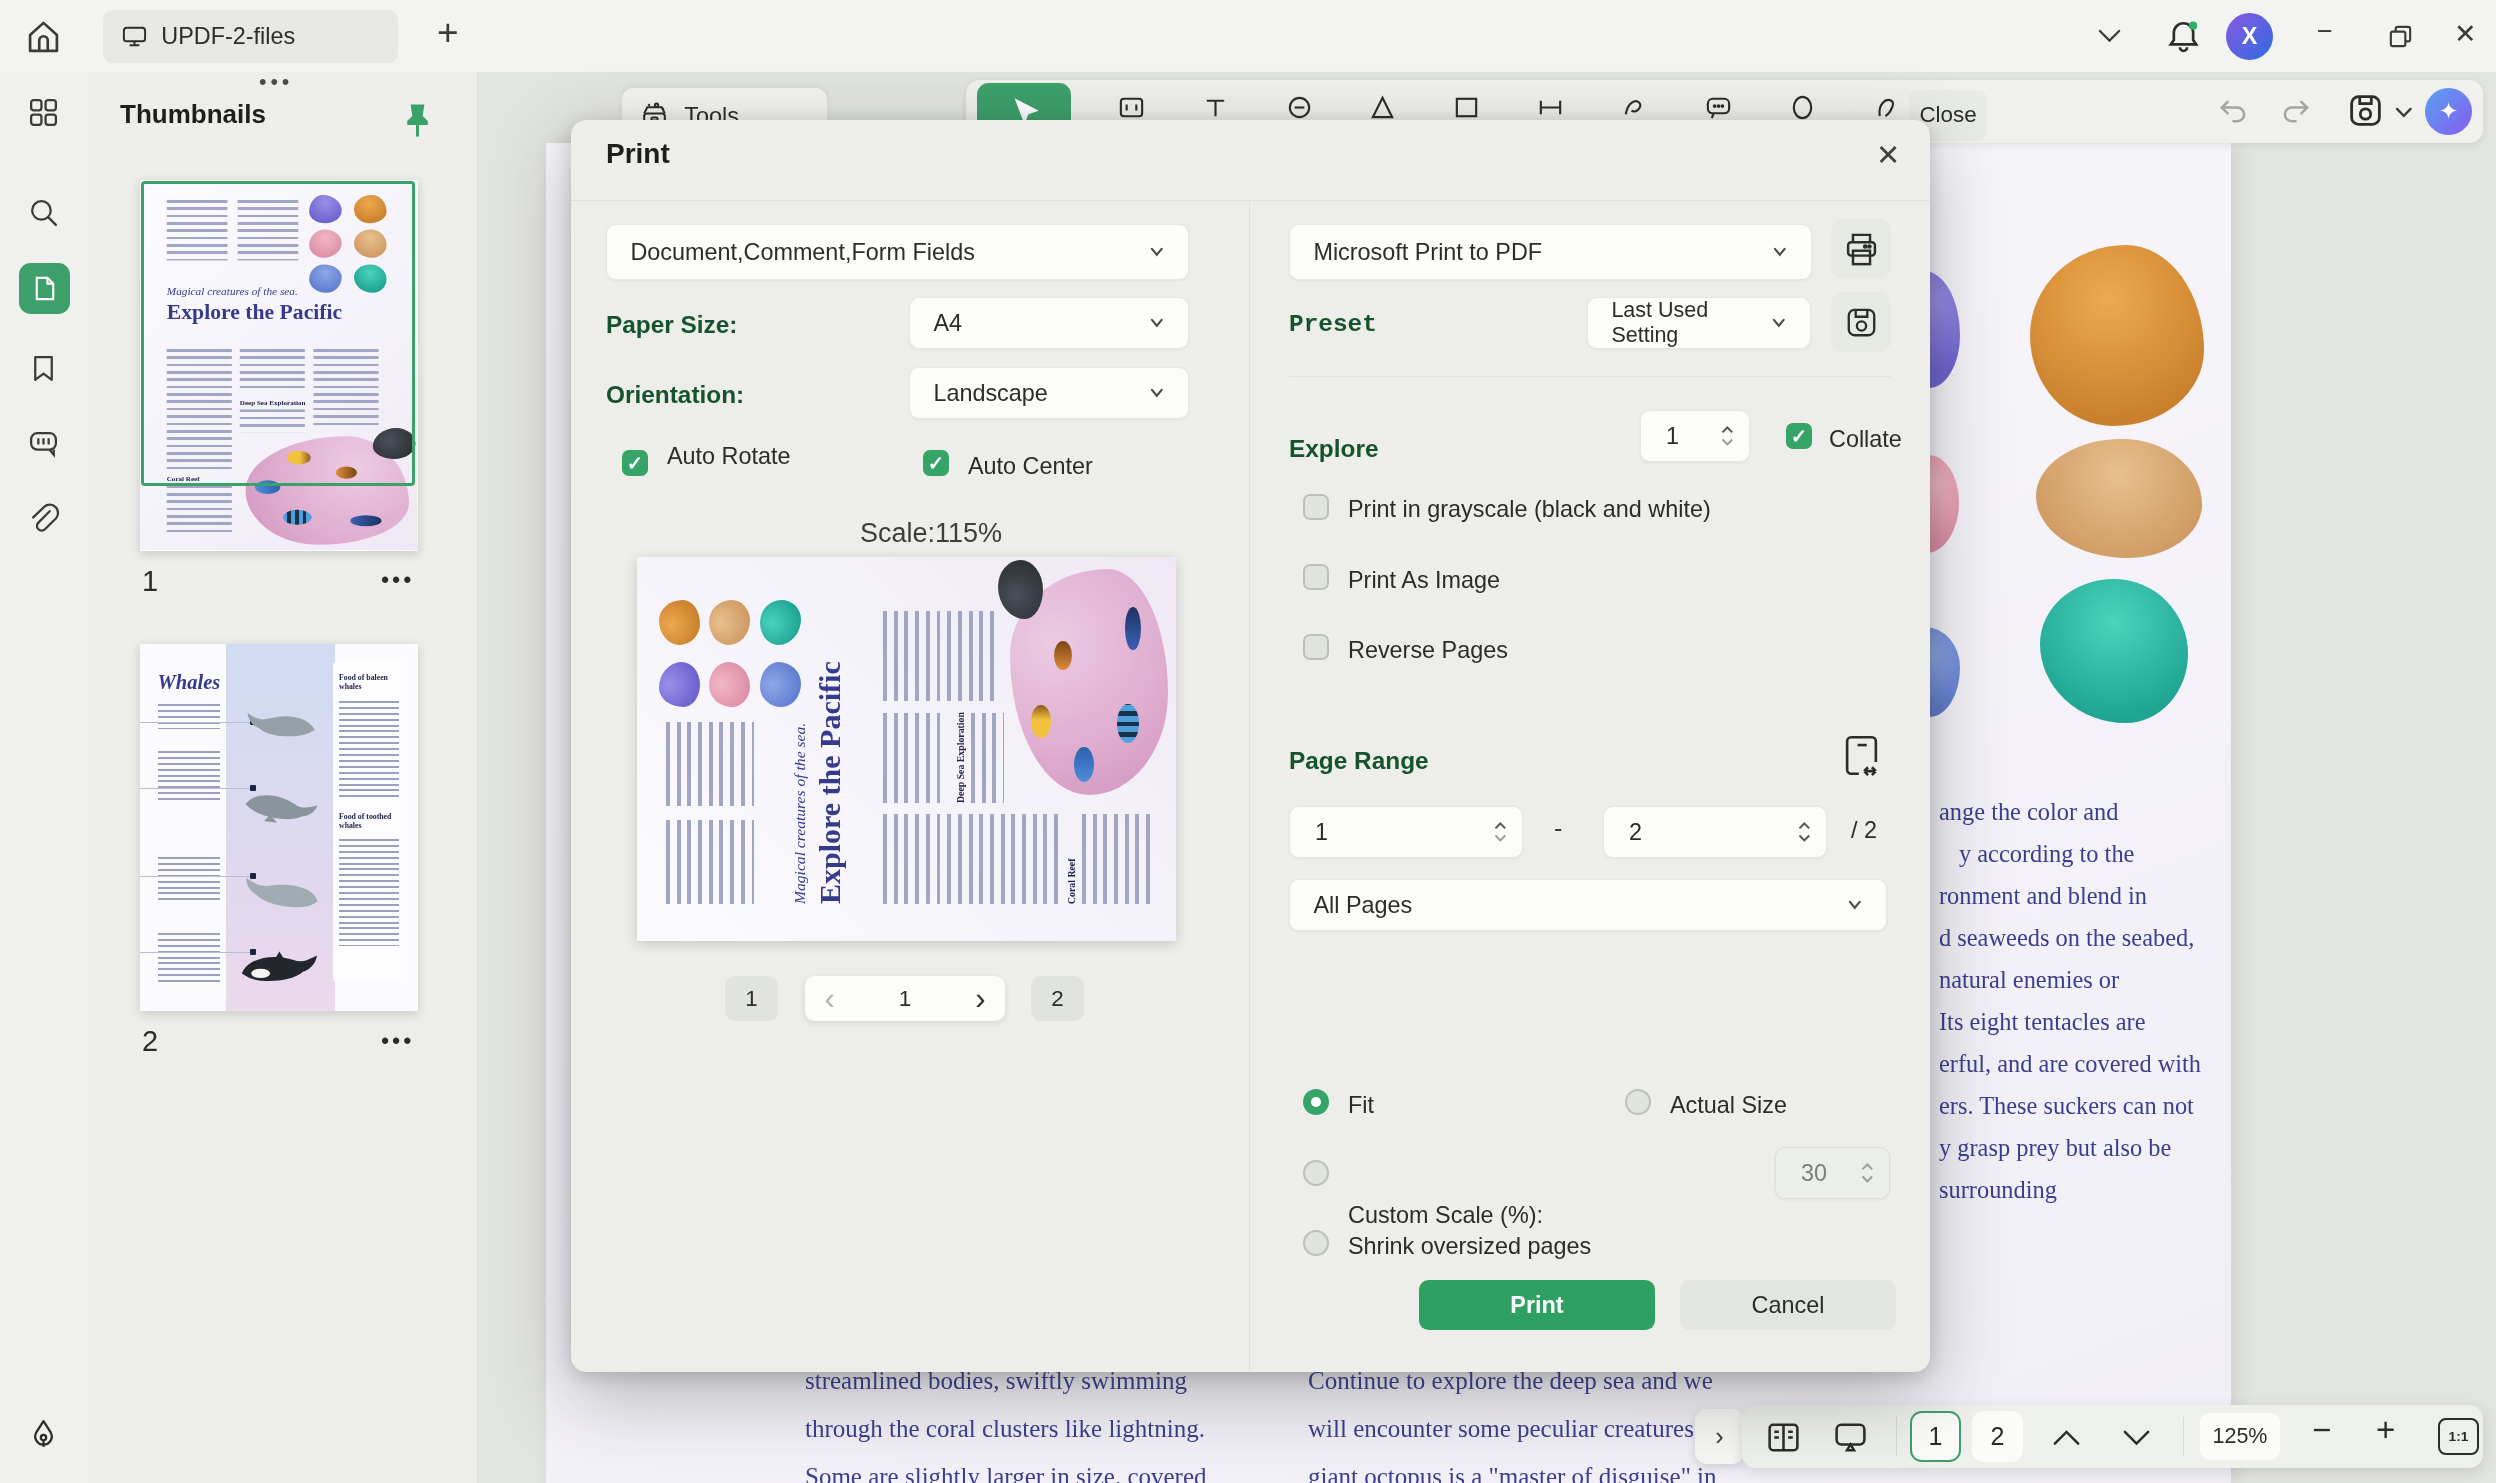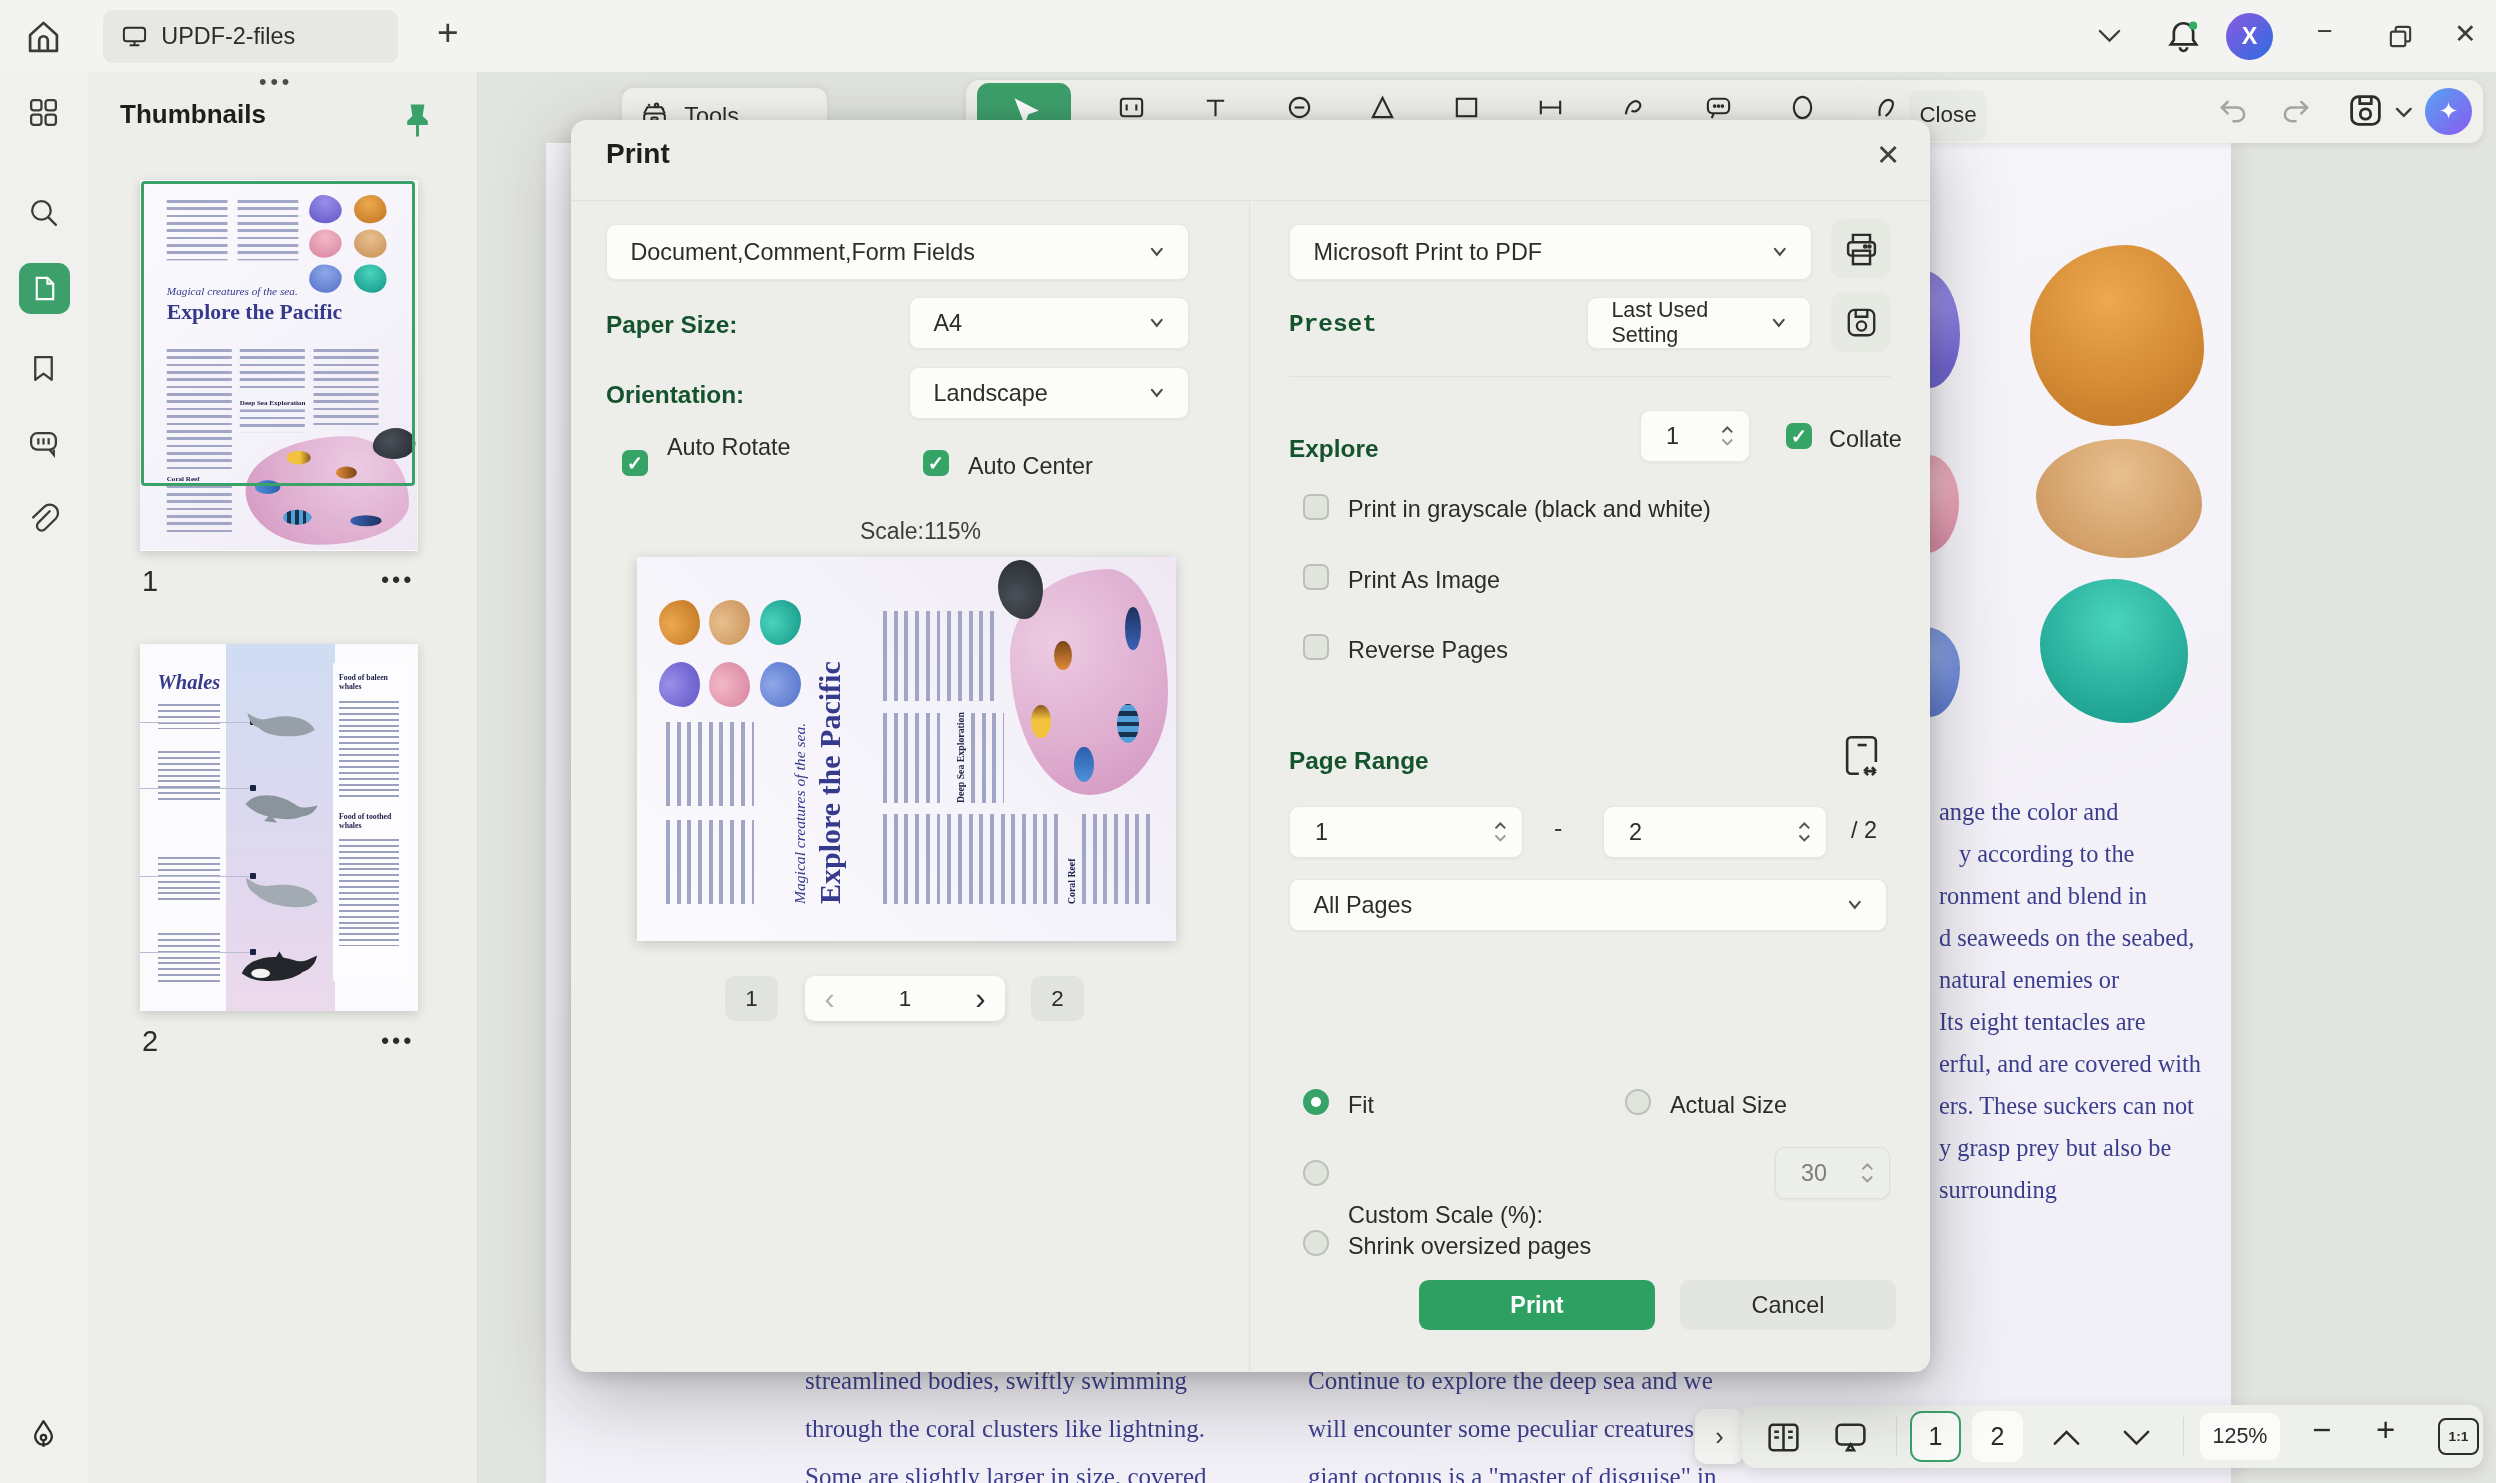--- a/index.html
+++ b/index.html
@@ -471,24 +471,24 @@
       </svg>
   </div>
   <div class="abs lab" style="left:35px; top:261px;">Orientation:</div>
   <div class="abs dd" style="left:338px; top:247px; width:280px; height:52px;">
     <span>Landscape</span>
     <svg class="chev-dn" viewBox="0 0 16 16" fill="none" stroke="#4a4c47" stroke-width="2.2" stroke-linecap="round">
         <path d="M3 5 L8 11 L13 5"></path>
       </svg>
   </div>
   <div class="abs cb on" style="left:51px; top:330px;"></div>
-  <div class="abs cblab" style="left:96px; top:314px;text-align:right;">Auto Rotate</div>
+  <div class="abs cblab" style="left:96px; top:323px;text-align:right;">Auto Rotate</div>
   <div class="abs cb on" style="left:352px; top:330px;"></div>
   <div class="abs cblab" style="left:397px; top:333px;">Auto Center</div>
-  <div class="abs" style="left:289px; top:398px; font-size:23px; color:#3c3e3a;">Scale:115%</div>
+  <div class="abs" style="left:289px; top:398px; font-size:27px; color:#3c3e3a;">Scale:115%</div>
 
   <div class="abs preview">
     <div class="pv-rot">
       <div class="page1">
         <div class="abs fkp" style="left:37px; top:29px; width:84px; height:88px;"></div>
         <div class="abs fkp" style="left:135px; top:29px; width:84px; height:88px;"></div>
         <div class="coral c-purple" style="left:234px; top:21.5px; width:45px; height:41px;"></div>
         <div class="coral c-orange" style="left:296px; top:21.5px; width:45px; height:41px;"></div>
         <div class="coral c-pink" style="left:234px; top:72px; width:45px; height:41px;"></div>
         <div class="coral c-tan" style="left:296px; top:72px; width:45px; height:41px;"></div>

